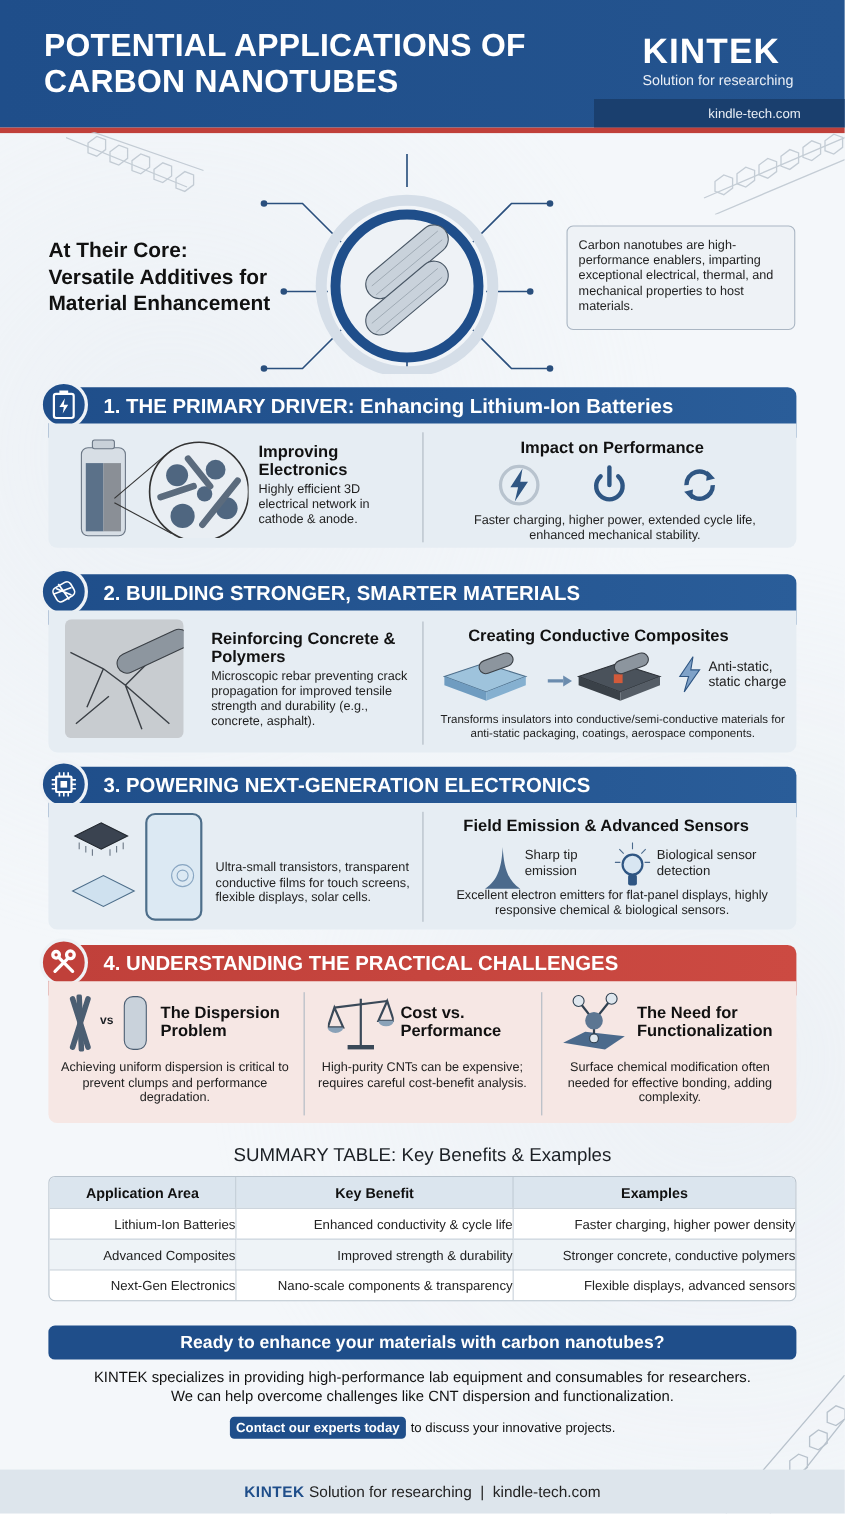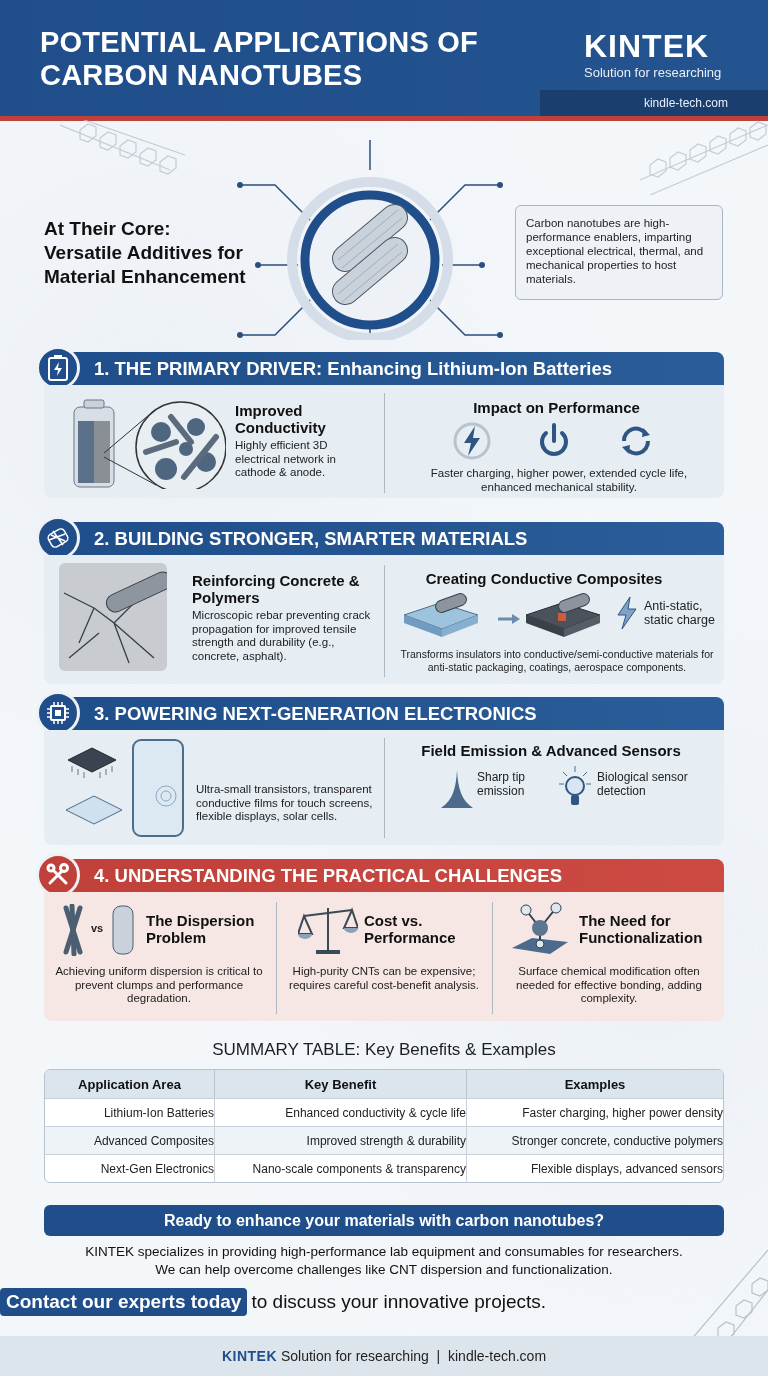--- a/index.html
+++ b/index.html
@@ -35,21 +35,21 @@
 
 .tbl-title{position:absolute;left:0;width:768px;top:1040px;text-align:center;font-weight:normal;font-size:17px}
 table.sum{position:absolute;left:44px;top:1069px;width:680px;border-collapse:separate;border-spacing:0;border:1px solid #b8c3cd;border-radius:6px;overflow:hidden;background:#fff;font-size:12px}
 table.sum th{background:#dbe5ee;height:28px;font-size:13px;font-weight:bold;border-right:1px solid #b8c3cd;color:#111}
 table.sum td{height:28px;text-align:right;border-top:1px solid #c8d1da;border-right:1px solid #c8d1da;color:#222}
 table.sum tr:nth-child(even) td{background:#eef3f7}
 table.sum th:last-child,table.sum td:last-child{border-right:none}
 
 .cta-bar{position:absolute;left:44px;top:1205px;width:680px;height:31px;background:#1f4e8a;border-radius:6px;color:#fff;font-weight:bold;font-size:16px;line-height:31px;text-align:center}
 .cta-p{position:absolute;left:0;width:768px;top:1243px;text-align:center;font-size:13.5px;line-height:18px;color:#111}
-.cta-row{position:absolute;left:0;width:768px;top:1288px;text-align:left;font-size:19px;color:#111}
+.cta-row{position:absolute;left:0;width:768px;top:1288px;text-align:center;font-size:12px;color:#111}
 .cta-btn{display:inline-block;background:#1f4e8a;color:#fff;font-weight:bold;padding:3px 6px;border-radius:4px;margin-right:4px}
 .footer{position:absolute;left:0;top:1336px;width:768px;height:40px;background:#dde5ec;text-align:center;line-height:40px;font-size:14px;color:#222}
 .footer .fk{color:#1f4e8a;font-weight:bold;letter-spacing:.5px}
 </style>
 </head>
 <body>
 
 <div class="bg-hex"></div>
 
 <div class="header"></div>
@@ -138,21 +138,21 @@
           <circle cx="100" cy="72" r="11"></circle>
           <circle cx="140" cy="65" r="10"></circle>
           <circle cx="120" cy="52" r="7"></circle>
         </g>
       <g stroke="#5b6b7d" stroke-width="6" stroke-linecap="round">
           <line x1="105" y1="20" x2="125" y2="45"></line>
           <line x1="80" y1="55" x2="110" y2="45"></line>
           <line x1="118" y1="80" x2="150" y2="40"></line>
         </g>
     </svg>
-    <div class="abs h3" style="left:191px;top:17px;width:130px">Improved Conductivity</div>
+    <div class="abs h3" style="left:191px;top:17px;width:130px">Improving Electronics</div>
     <div class="abs p" style="left:191px;top:54px;width:135px">Highly efficient 3D electrical network in cathode &amp; anode.</div>
     <div class="divider" style="left:340px;top:8px;height:100px"></div>
     <div class="abs h3 center" style="left:355px;top:14px;width:315px">Impact on Performance</div>
     <svg class="abs" style="left:408px;top:36px" width="40" height="40">
         <circle cx="20" cy="20" r="17" fill="none" stroke="#b8c3ce" stroke-width="3"></circle>
         <path d="M23 5 L12 22 h7 l-3 13 12 -18 h-7z" fill="#2f5683"></path>
       </svg>
     <svg class="abs" style="left:490px;top:36px" width="40" height="40">
         <path d="M12 12 A12 12 0 1 0 28 12" fill="none" stroke="#2f5683" stroke-width="4" stroke-linecap="round"></path>
         <line x1="20" y1="4" x2="20" y2="20" stroke="#2f5683" stroke-width="4" stroke-linecap="round"></line>
@@ -240,20 +240,21 @@
       </svg>
     <div class="abs p" style="left:433px;top:40px;width:75px;font-size:12px;line-height:14px">Sharp tip emission</div>
     <svg class="abs" style="left:513px;top:34px" width="36" height="44">
         <g stroke="#4b6a8c">
           <path d="M18 2v6M6 8l4 4M30 8l-4 4M2 20h5M29 20h5"></path>
         </g>
         <circle cx="18" cy="22" r="9" fill="#d8e6f2" stroke="#2f5683" stroke-width="2"></circle>
         <rect x="14" y="31" width="8" height="10" rx="2" fill="#2f5683"></rect>
       </svg>
     <div class="abs p" style="left:553px;top:40px;width:110px;font-size:12px;line-height:14px">Biological sensor detection</div>
+    <div class="abs p center" style="left:355px;top:78px;width:315px">Excellent electron emitters for flat-panel displays, highly responsive chemical &amp; biological sensors.</div>
   </div>
 </div>
 
 <div class="sec red" style="top:859px;height:162px">
   <div class="sec-head">4. UNDERSTANDING THE PRACTICAL CHALLENGES</div>
   <div class="sec-circle">
     <svg width="26" height="26" viewBox="0 0 26 26">
         <g stroke="#fff" stroke-width="3" stroke-linecap="round" fill="none">
           <path d="M5 21 L17 9"></path>
           <path d="M21 21 L9 9"></path>

